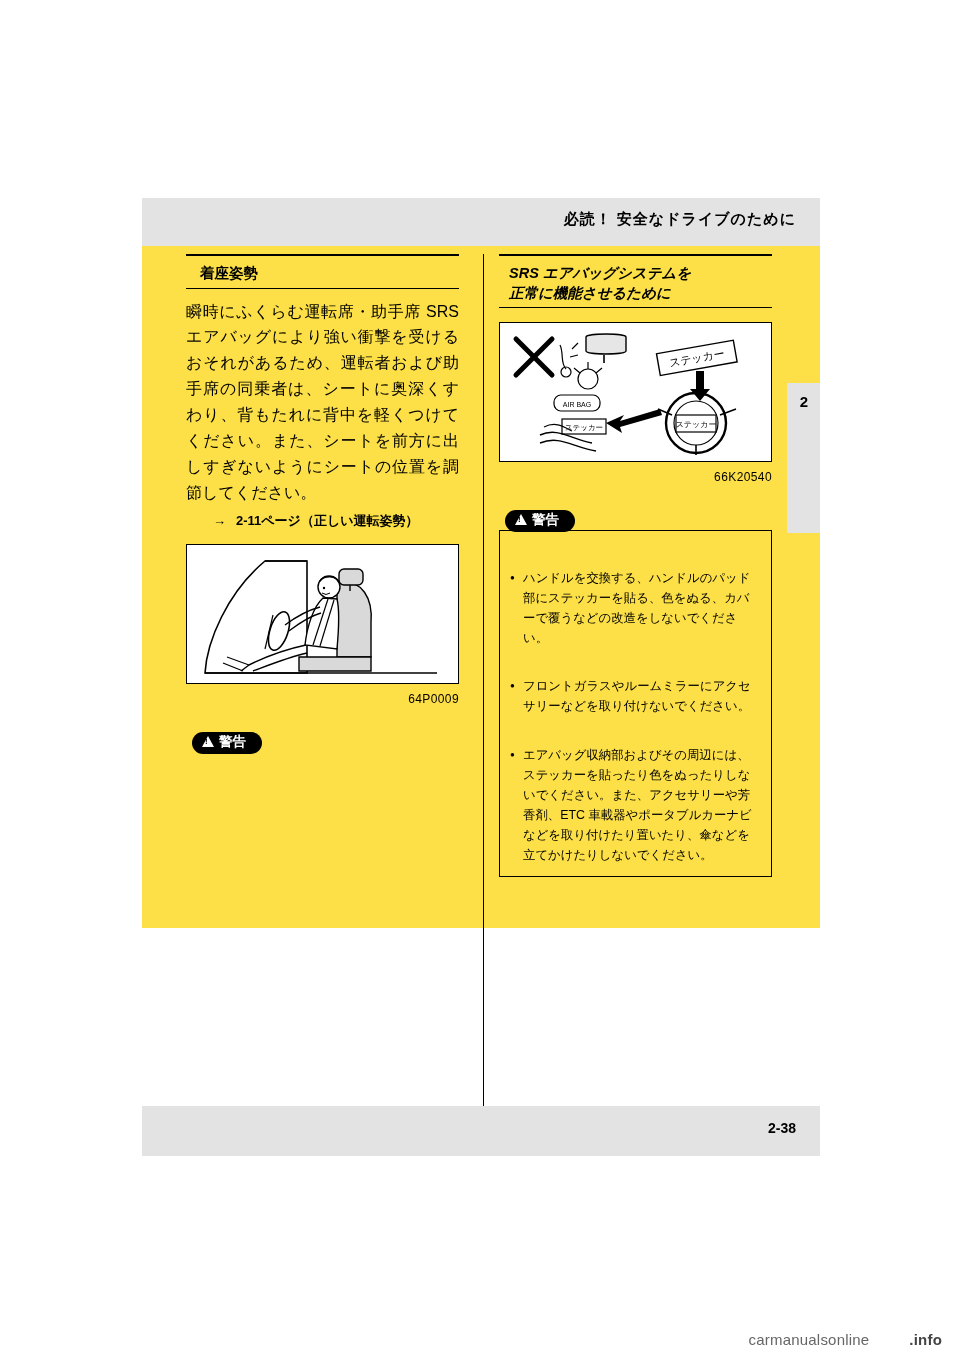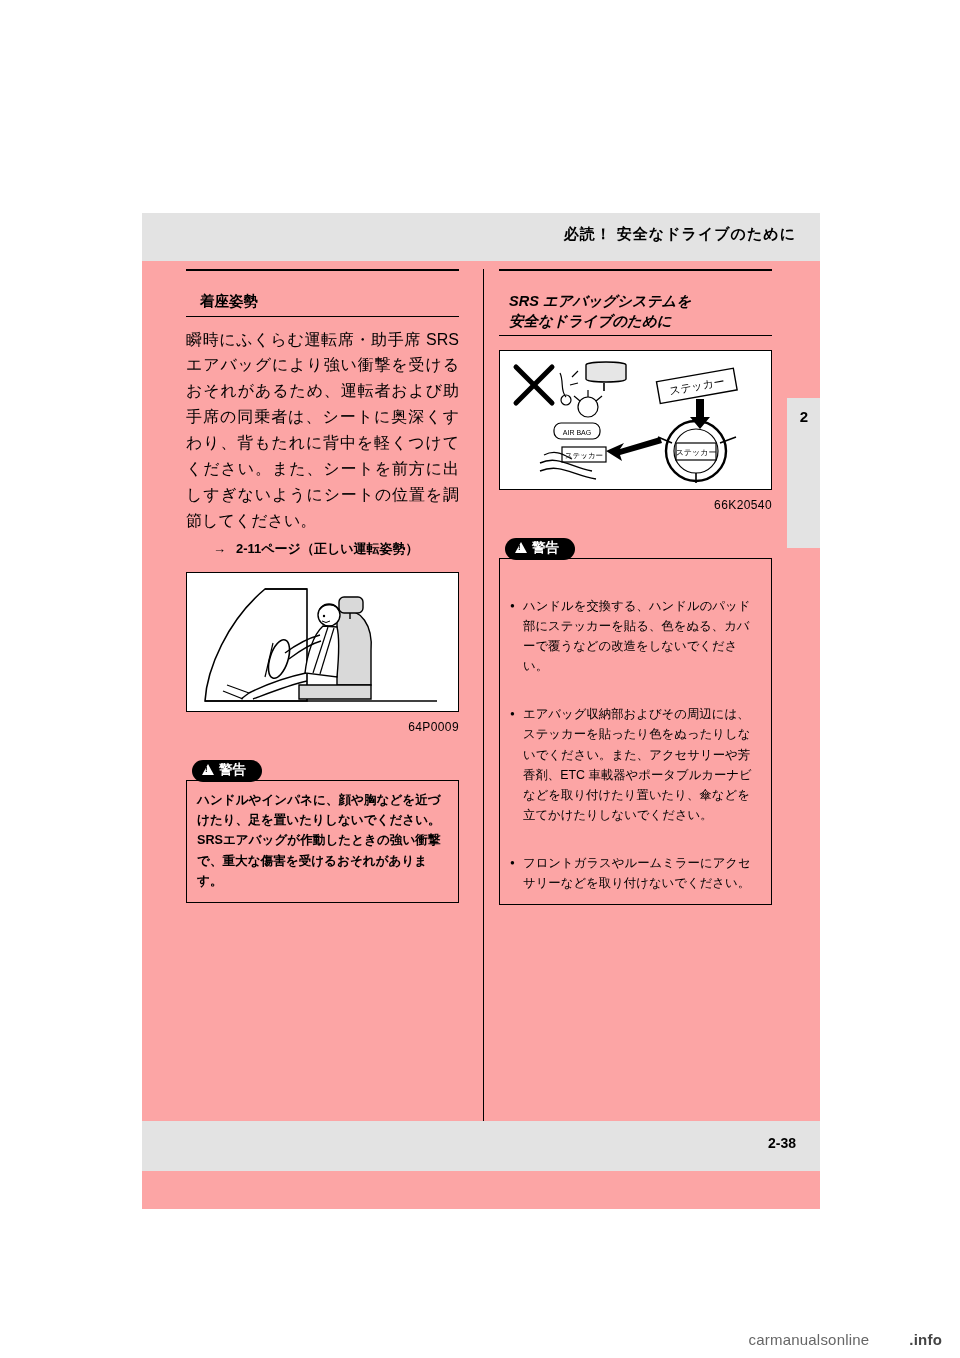--- a/index.html
+++ b/index.html
@@ -11,24 +11,24 @@
     width: 960px;
     height: 1358px;
     position: relative;
     font-family: "Liberation Sans", sans-serif;
   }
 
   
   .page {
     position: absolute;
     left: 142px;
-    top: 213px;
+    top: 198px;
     width: 678px;
-    height: 996px;
-    background: #fca5a5;
+    height: 730px;
+    background: #fde047;
   }
 
   
   .header-band {
     position: absolute;
     left: 0;
     top: 0;
     width: 678px;
     height: 48px;
     background: #e3e3e3;
@@ -94,21 +94,21 @@
     top: 56px;
     width: 1px;
     height: 860px;
     background: #000;
   }
 
   
   .sec-head {
     border-top: 2.5px solid #000;
     border-bottom: 1.2px solid #000;
-    padding: 21px 0 4px 14px;
+    padding: 8px 0 4px 14px;
     font-size: 14.5px;
     font-weight: bold;
     line-height: 1.35;
     color: #000;
   }
   .sec-head.two-line { padding-left: 10px; font-style: italic; }
 
   .para {
     margin-top: 10px;
     font-size: 16px;
@@ -282,31 +282,28 @@
         <path d="M40 112 L 62 120" fill="none" stroke="#000" stroke-width="1.2"></path>
         <path d="M36 118 L 56 126" fill="none" stroke="#000" stroke-width="1.2"></path>
       </svg>
     </div>
     <div class="fig-id">64P0009</div>
 
     <div class="warn-wrap">
       <div class="warn-tab">
         <span class="tri"></span><span class="tri-i">!</span><span>警告</span>
       </div>
-      <div class="warn-box">
-        <div class="warn-text">ハンドルやインパネに、顔や胸などを近づけたり、足を置いたりしないでください。SRSエアバッグが作動したときの強い衝撃で、重大な傷害を受けるおそれがあります。</div>
-      </div>
     </div>
   </div>
 
   <div class="col col-right">
 
     <div class="sec-head two-line">
       <div>SRS エアバッグシステムを</div>
-      <div>安全なドライブのために</div>
+      <div>正常に機能させるために</div>
     </div>
 
     <div class="figbox fig-right">
       <svg viewBox="0 0 271 138" width="271" height="138">
 
         <g stroke="#000" stroke-width="5" stroke-linecap="round">
           <line x1="16" y1="16" x2="52" y2="52"></line>
           <line x1="52" y1="16" x2="16" y2="52"></line>
         </g>
 
@@ -346,22 +343,22 @@
       </svg>
     </div>
     <div class="fig-id">66K20540</div>
 
     <div class="warn-wrap">
       <div class="warn-tab">
         <span class="tri"></span><span class="tri-i">!</span><span>警告</span>
       </div>
       <div class="warn-box">
         <div class="bullet-item">ハンドルを交換する、ハンドルのパッド部にステッカーを貼る、色をぬる、カバーで覆うなどの改造をしないでください。</div>
+        <div class="bullet-item">フロントガラスやルームミラーにアクセサリーなどを取り付けないでください。</div>
         <div class="bullet-item">エアバッグ収納部およびその周辺には、ステッカーを貼ったり色をぬったりしないでください。また、アクセサリーや芳香剤、ETC 車載器やポータブルカーナビなどを取り付けたり置いたり、傘などを立てかけたりしないでください。</div>
-        <div class="bullet-item">フロントガラスやルームミラーにアクセサリーなどを取り付けないでください。</div>
       </div>
     </div>
   </div>
 
   <div class="footer-band"></div>
   <div class="footer-page">2-38</div>
 </div>
 
 <div class="watermark">
   <span>carmanualsonline</span><b>.info</b>

